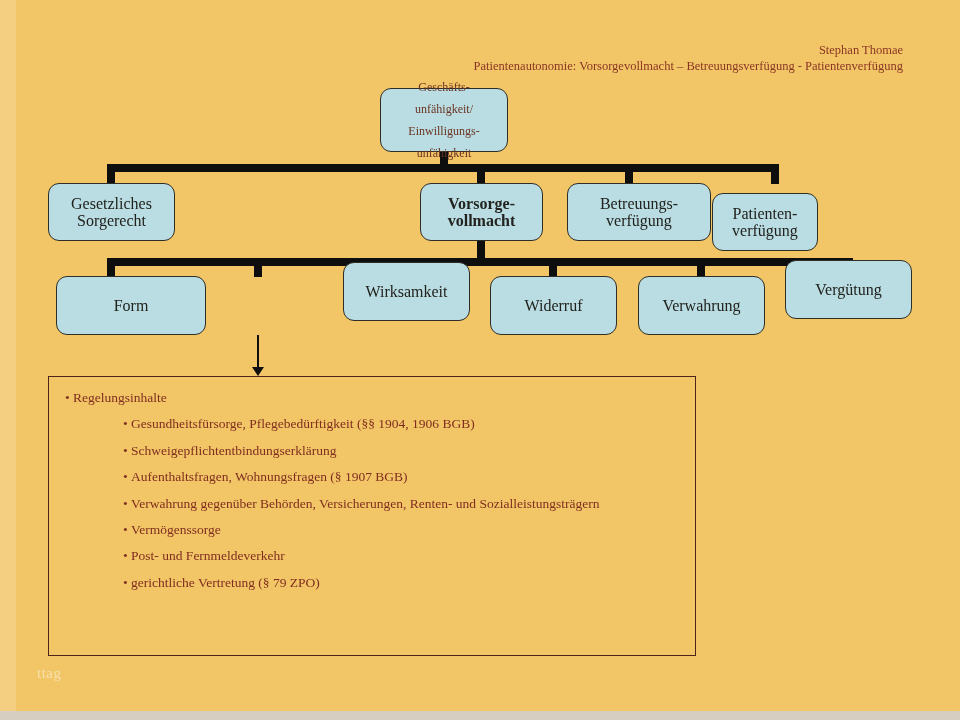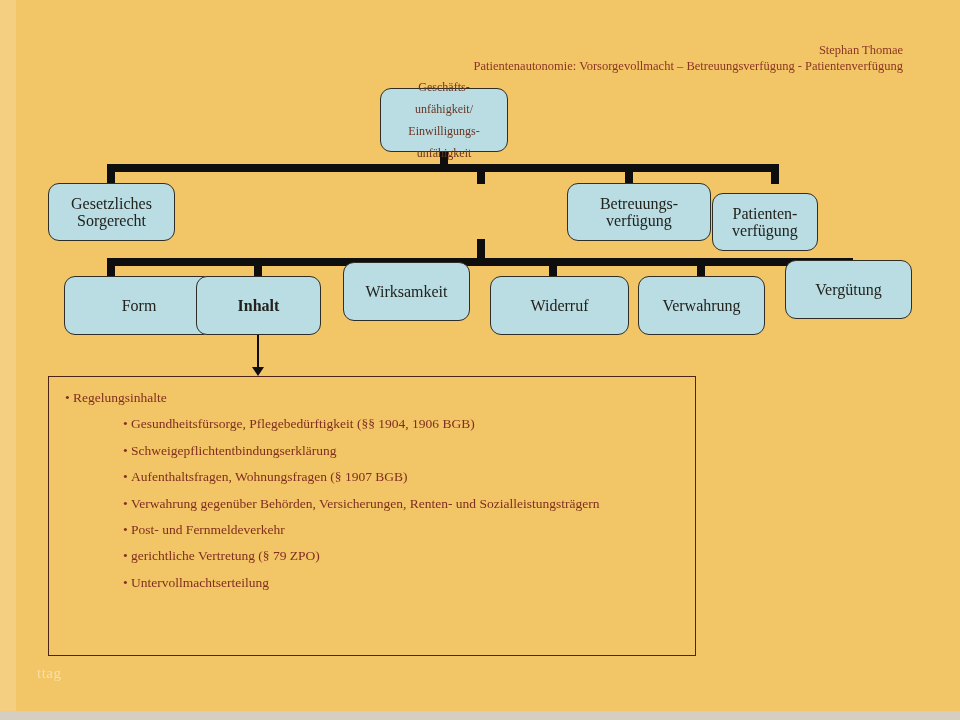--- a/index.html
+++ b/index.html
@@ -111,38 +111,39 @@
   <div class="thin-line" style="left:257px;top:335px;height:34px"></div>
   <div class="arrowhead" style="left:252px;top:367px"></div>
 
   <div class="node root" style="left:380px;top:88px;width:128px;height:64px">Geschäfts-
 unfähigkeit/
 Einwilligungs-
 unfähigkeit</div>
 
   <div class="node" style="left:48px;top:183px;width:127px;height:58px">Gesetzliches
 Sorgerecht</div>
+  <div class="node bold" style="left:420px;top:183px;width:123px;height:58px">Vorsorge-
+vollmacht</div>
   <div class="node" style="left:567px;top:183px;width:144px;height:58px">Betreuungs-
 verfügung</div>
   <div class="node" style="left:712px;top:193px;width:106px;height:58px">Patienten-
 verfügung</div>
 
-  <div class="node" style="left:64px;top:276px;width:150px;height:59px">Form</div>
-  <div class="node bold" style="left:196px;top:276px;width:125px;height:59px">Inhalt</div>
+  <div class="node" style="left:56px;top:276px;width:150px;height:59px">Form</div>
   <div class="node" style="left:343px;top:262px;width:127px;height:59px">Wirksamkeit</div>
-  <div class="node" style="left:490px;top:276px;width:139px;height:59px">Widerruf</div>
+  <div class="node" style="left:490px;top:276px;width:127px;height:59px">Widerruf</div>
   <div class="node" style="left:638px;top:276px;width:127px;height:59px">Verwahrung</div>
   <div class="node" style="left:785px;top:260px;width:127px;height:59px">Vergütung</div>
 
   <div class="details-box">
     <div class="bullet-row lvl1">Regelungsinhalte</div>
     <div class="bullet-row lvl2">Gesundheitsfürsorge, Pflegebedürftigkeit (§§ 1904, 1906 BGB)</div>
     <div class="bullet-row lvl2">Schweigepflichtentbindungserklärung</div>
     <div class="bullet-row lvl2">Aufenthaltsfragen, Wohnungsfragen (§ 1907 BGB)</div>
     <div class="bullet-row lvl2">Verwahrung gegenüber Behörden, Versicherungen, Renten- und Sozialleistungsträgern</div>
+    <div class="bullet-row lvl2">Vermögenssorge</div>
     <div class="bullet-row lvl2">Post- und Fernmeldeverkehr</div>
     <div class="bullet-row lvl2">gerichtliche Vertretung (§ 79 ZPO)</div>
-    <div class="bullet-row lvl2">Untervollmachtserteilung</div>
   </div>
 
   <div class="watermark">ttag</div>
 
 </div>
 
 </body></html>

